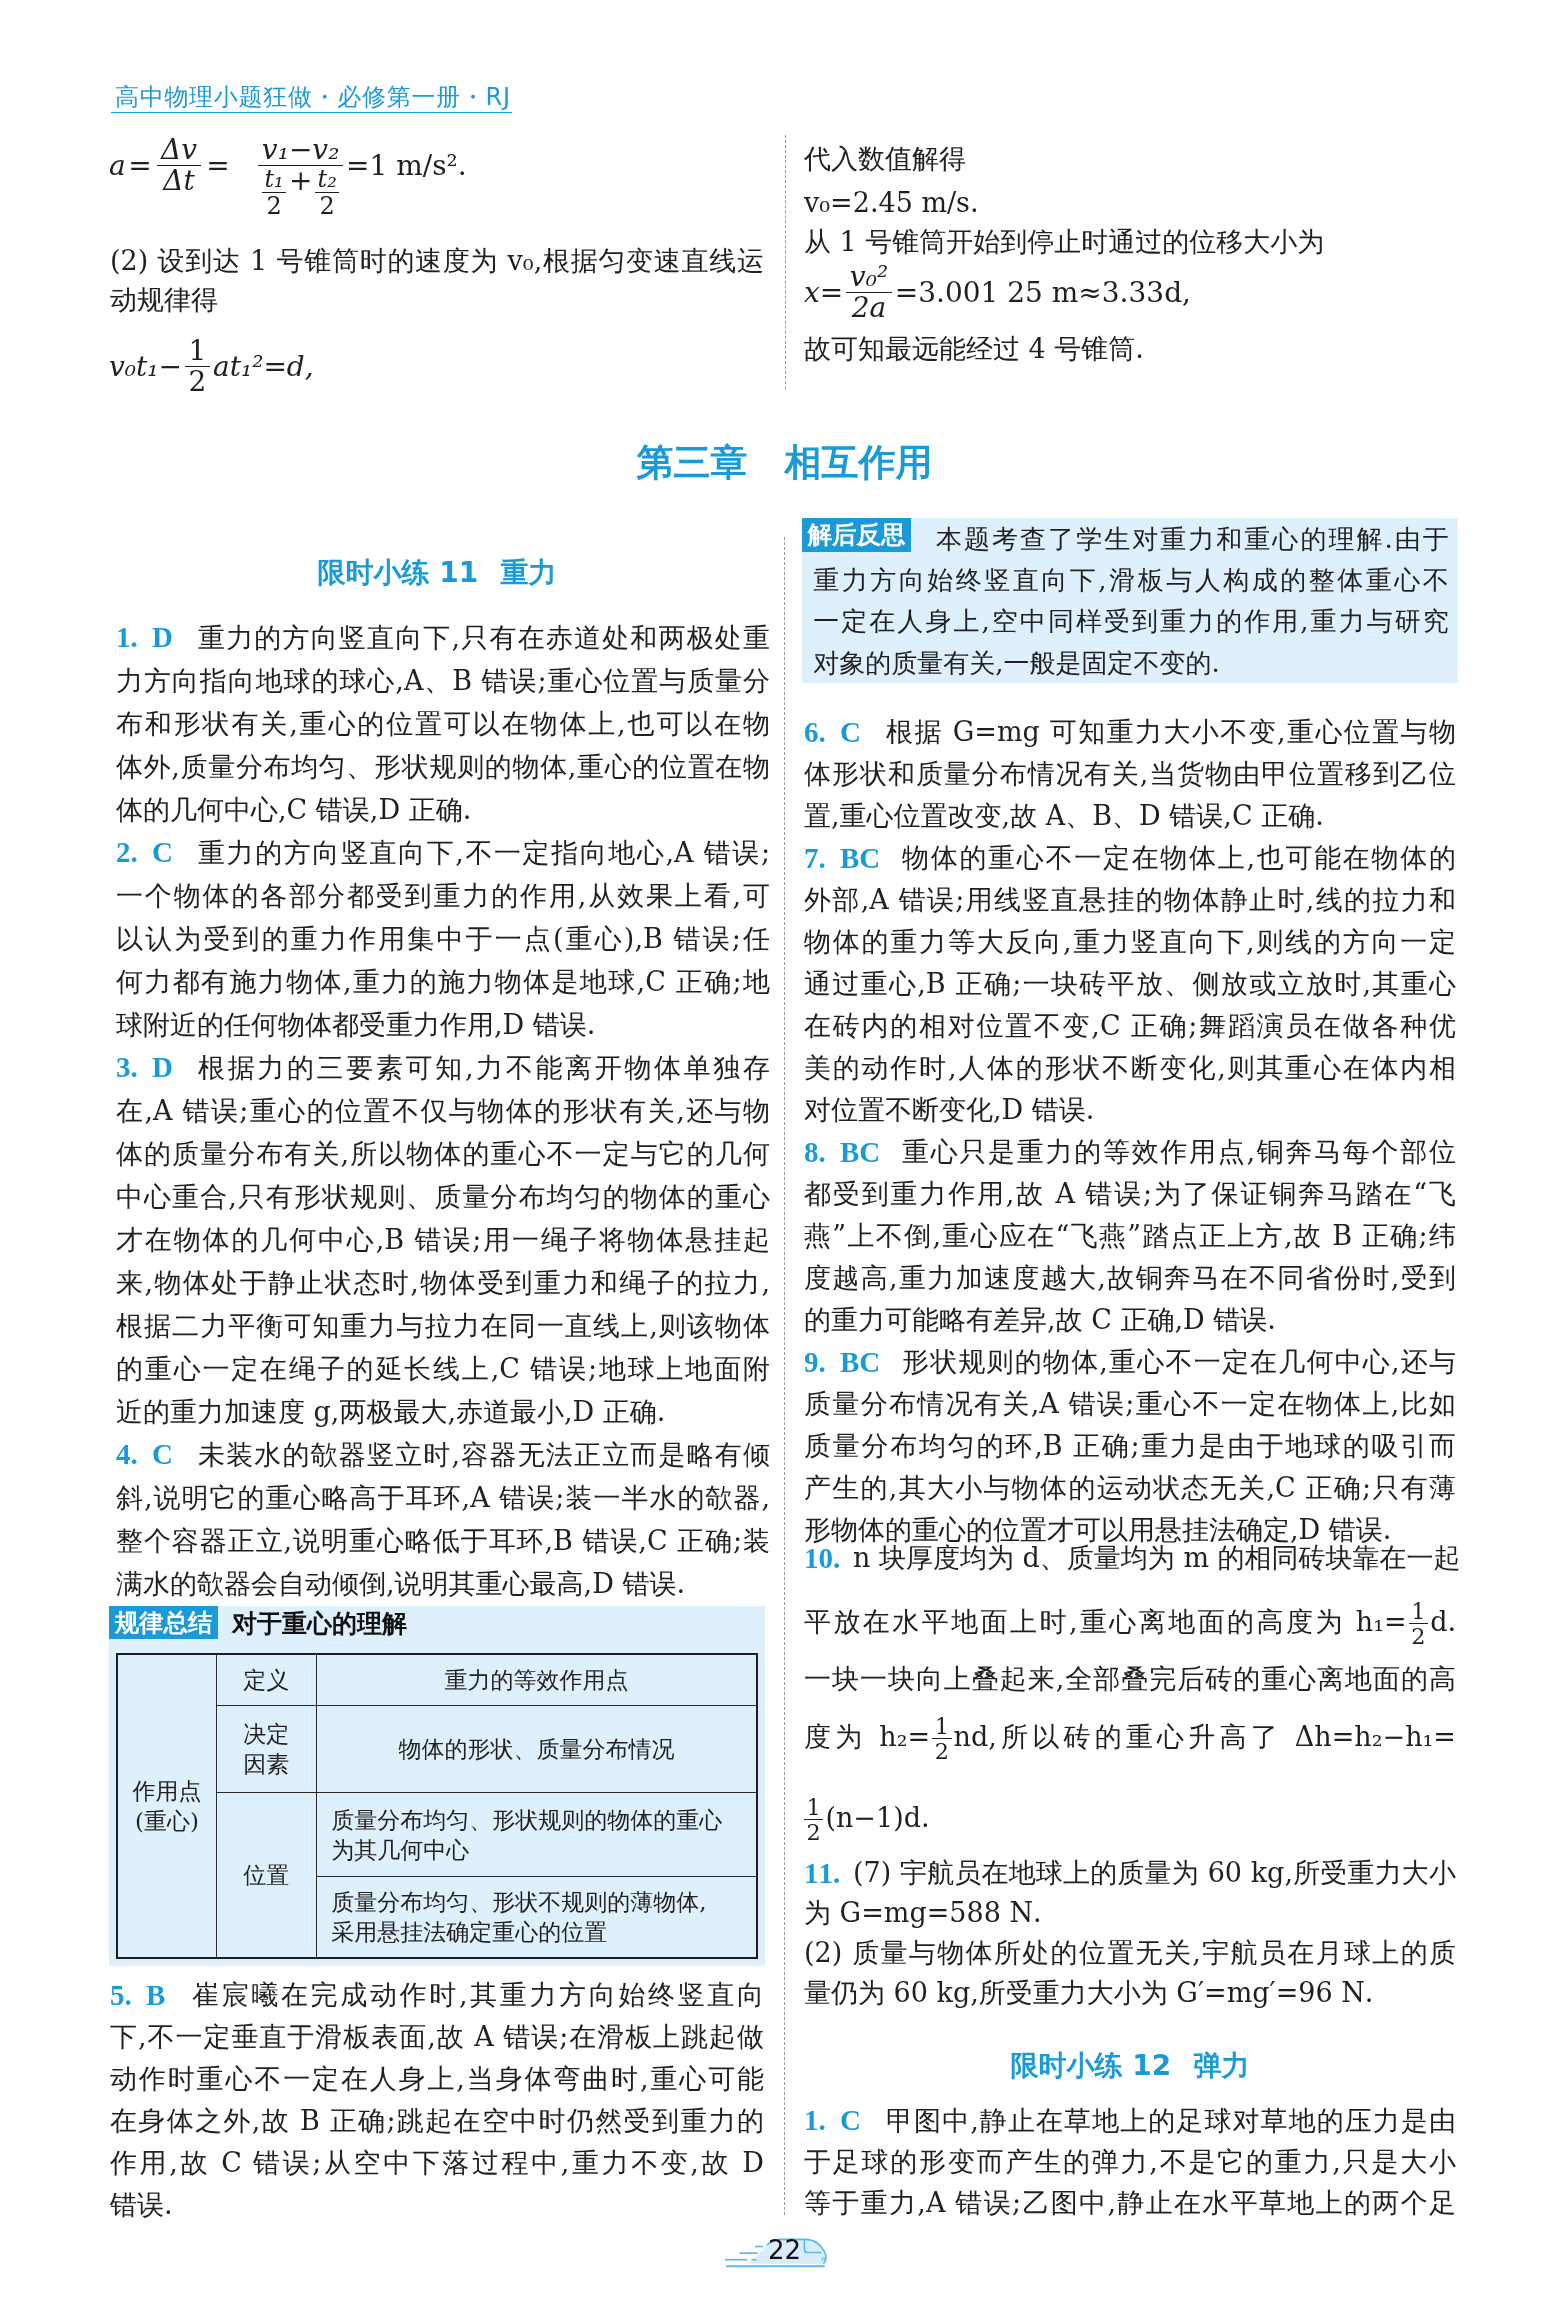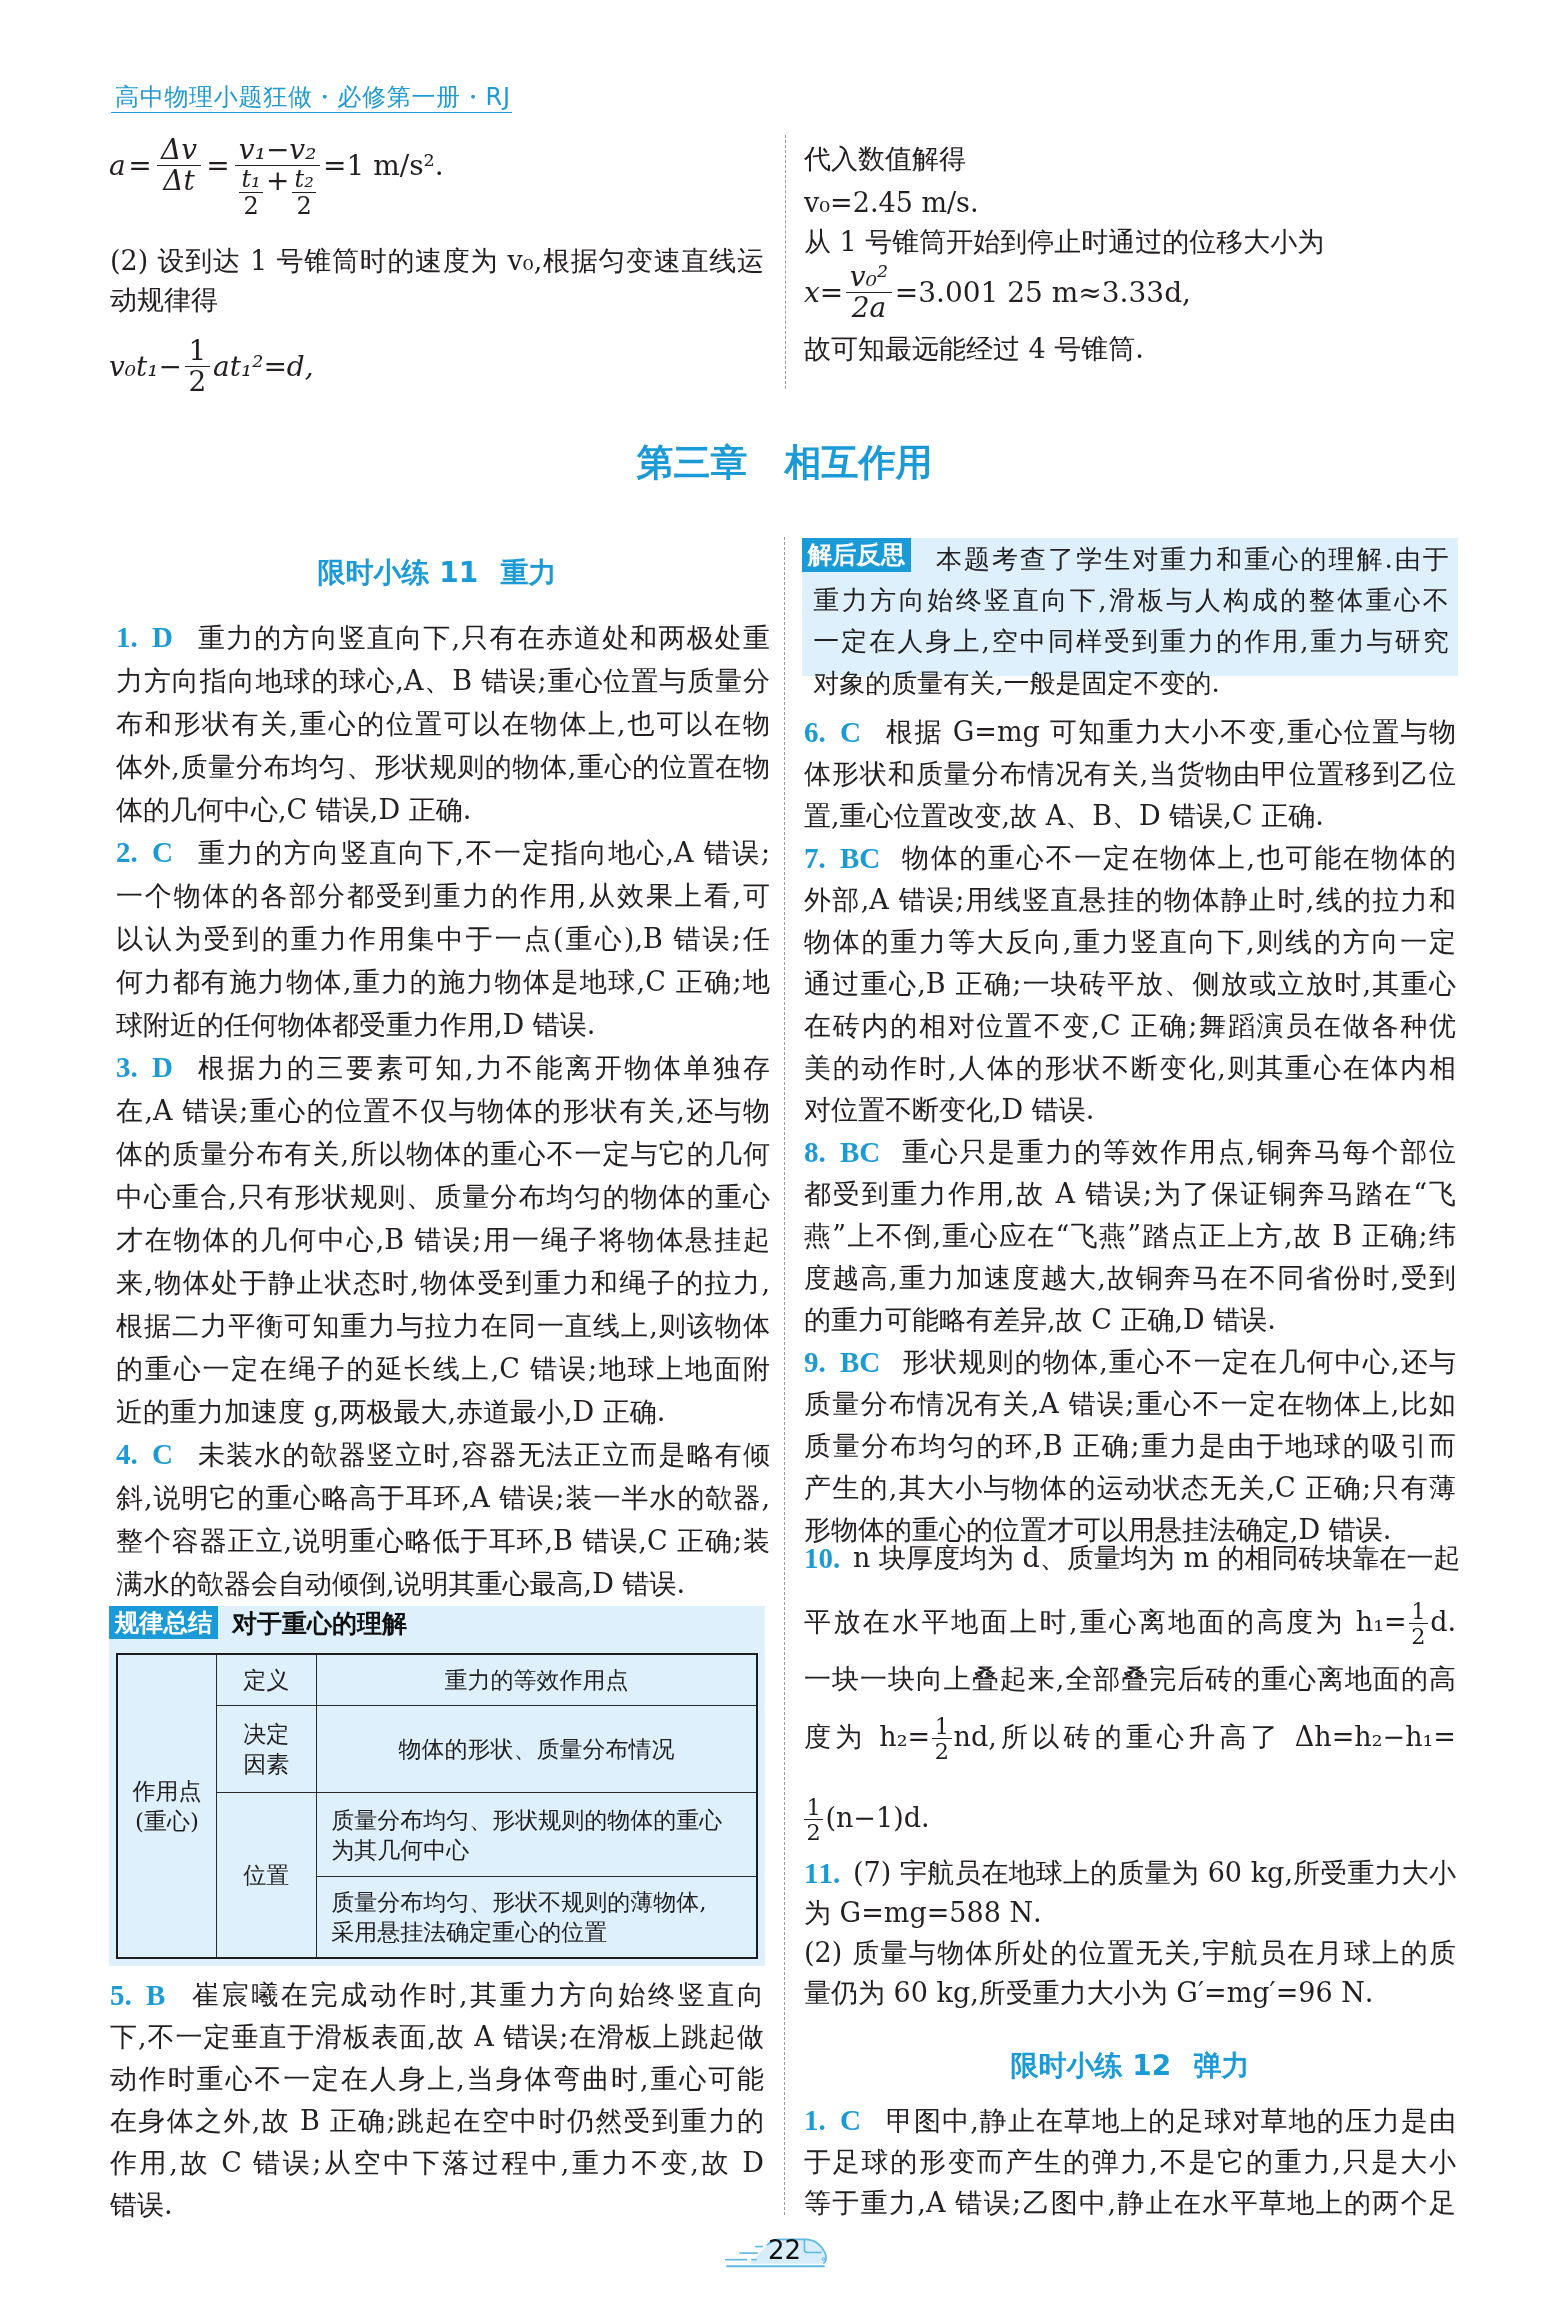--- a/index.html
+++ b/index.html
@@ -30,21 +30,21 @@
   .sec{position:absolute;height:40px;line-height:40px;text-align:center;font-size:28px;font-weight:bold;
        color:var(--accent);font-family:"DejaVu Sans","Liberation Sans",sans-serif;}
   .sec span + span{margin-left:22.4px;}
   
   .formula{position:absolute;display:flex;align-items:center;font-size:28px;white-space:nowrap;}
   .it{font-style:italic;}
   .op{margin:0 2.6px;}
   .bfrac{display:inline-flex;flex-direction:column;align-items:center;margin:0 2.6px;}
   .bnum{border-bottom:1.3px solid var(--ink);padding:0 4px;height:30px;line-height:30px;display:flex;align-items:flex-end;justify-content:center;}
   .bden{padding:0 4px;height:30px;line-height:30px;display:flex;align-items:flex-start;justify-content:center;}
-  .bnum.tall,.bden.tall{height:61px;}
+  .bnum.tall,.bden.tall{height:61px;margin-left:23px;}
   .bden.tall{}
   .sfrac{display:inline-flex;flex-direction:column;align-items:center;font-size:24px;}
   .snum{border-bottom:1.3px solid var(--ink);line-height:26px;padding:0 2.6px;}
   .sden{line-height:26px;}
   .frac{display:inline-flex;flex-direction:column;align-items:center;vertical-align:middle;font-size:22.4px;
         line-height:24.4px;margin:0 2px;text-align:center;text-align-last:center;}
   .frac .fn{border-bottom:1.3px solid var(--ink);padding:0 2.6px;}
   .frac .fd{padding:0 2.6px;}
   
   .box{position:absolute;background:var(--boxbg);}
@@ -241,21 +241,21 @@
     <span class="pfx"><span class="qn">5.</span><span>B</span></span>
     <span class="tx j">崔宸曦在完成动作时,其重力方向始终竖直向</span>
   </div>
   <div class="ln j">下,不一定垂直于滑板表面,故 A 错误;在滑板上跳起做</div>
   <div class="ln j">动作时重心不一定在人身上,当身体弯曲时,重心可能</div>
   <div class="ln j">在身体之外,故 B 正确;跳起在空中时仍然受到重力的</div>
   <div class="ln j">作用,故 C 错误;从空中下落过程中,重力不变,故 D</div>
   <div class="ln">错误.</div>
 </div>
 
-<div class="box refl" style="left:802px;top:538px;width:656px;height:138px;">
+<div class="box refl" style="left:802px;top:518px;width:656px;height:165px;">
   <div class="tag" style="width:109px;height:34px;line-height:34px;">解后反思</div>
   <div class="abs ln j" style="left:134px;right:9.2px;top:0;--lh:42px;">本题考查了学生对重力和重心的理解.由于</div>
   <div class="abs ln j" style="left:11.2px;right:9.2px;top:41px;--lh:42px;">重力方向始终竖直向下,滑板与人构成的整体重心不</div>
   <div class="abs ln j" style="left:11.2px;right:9.2px;top:82px;--lh:42px;">一定在人身上,空中同样受到重力的作用,重力与研究</div>
   <div class="abs ln" style="left:11.2px;right:9.2px;top:124px;--lh:42px;">对象的质量有关,一般是固定不变的.</div>
 </div>
 
 <div class="blk" style="left:804px;top:711px;width:652px;--lh:42px;">
   <div>
     <div class="ln first">

